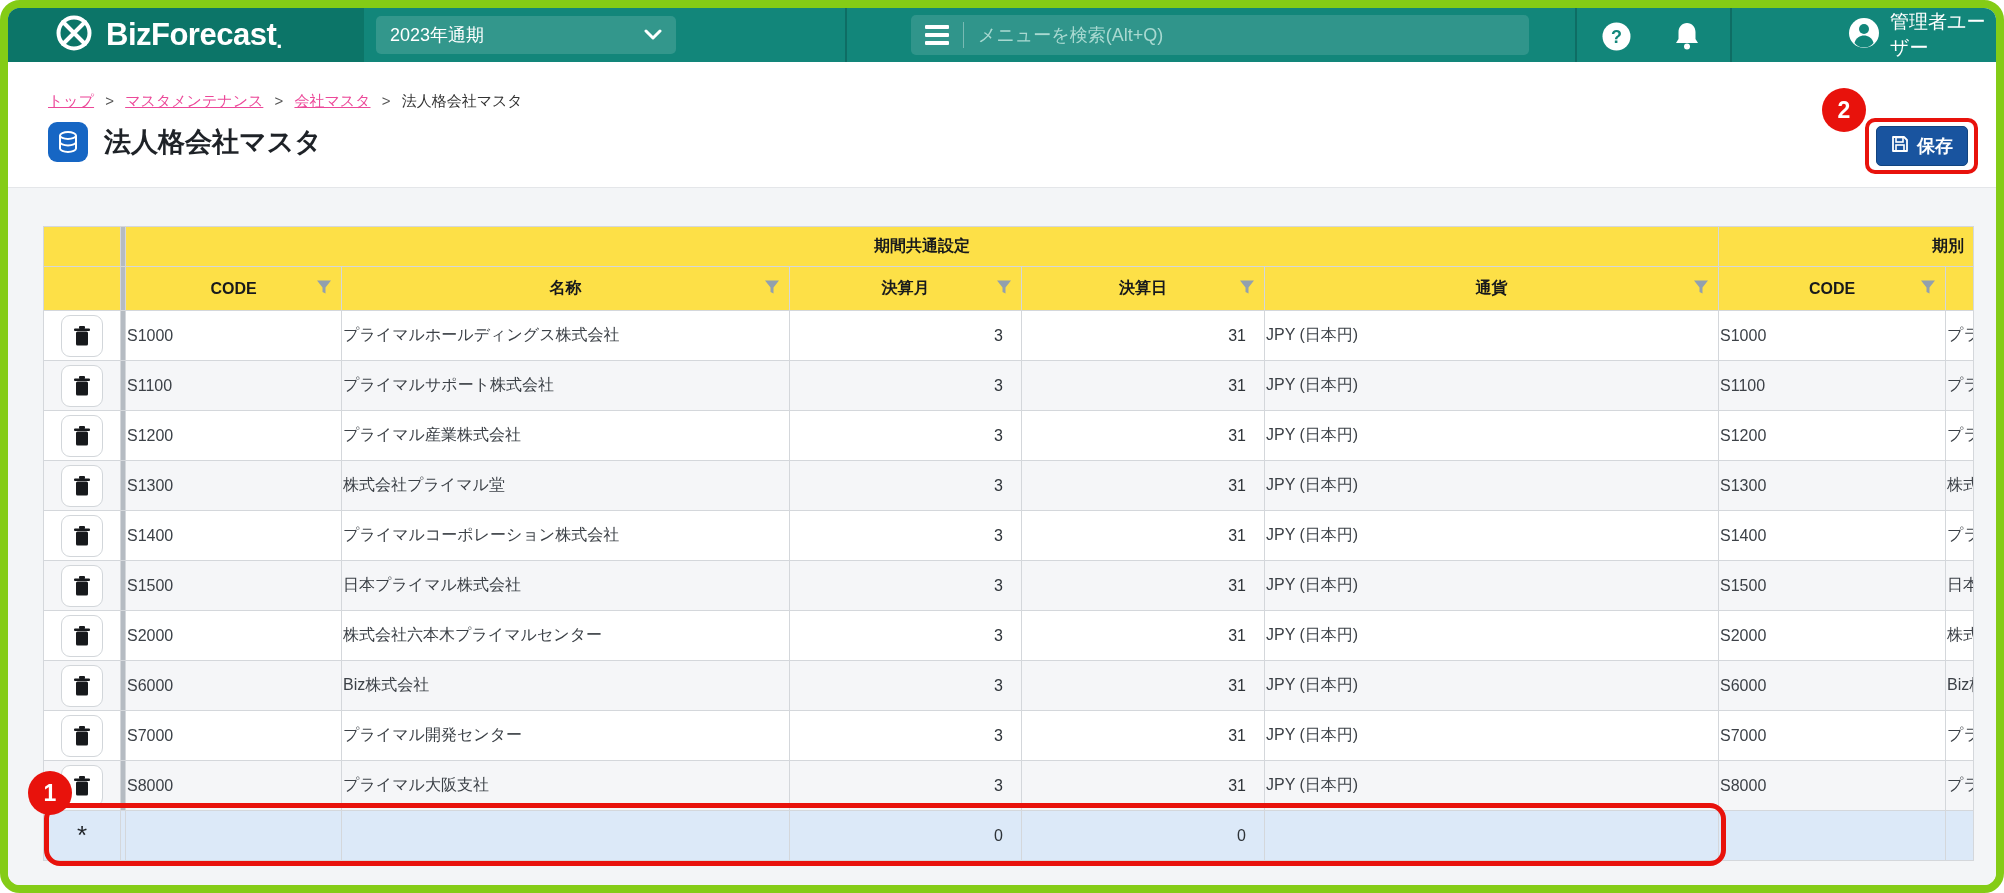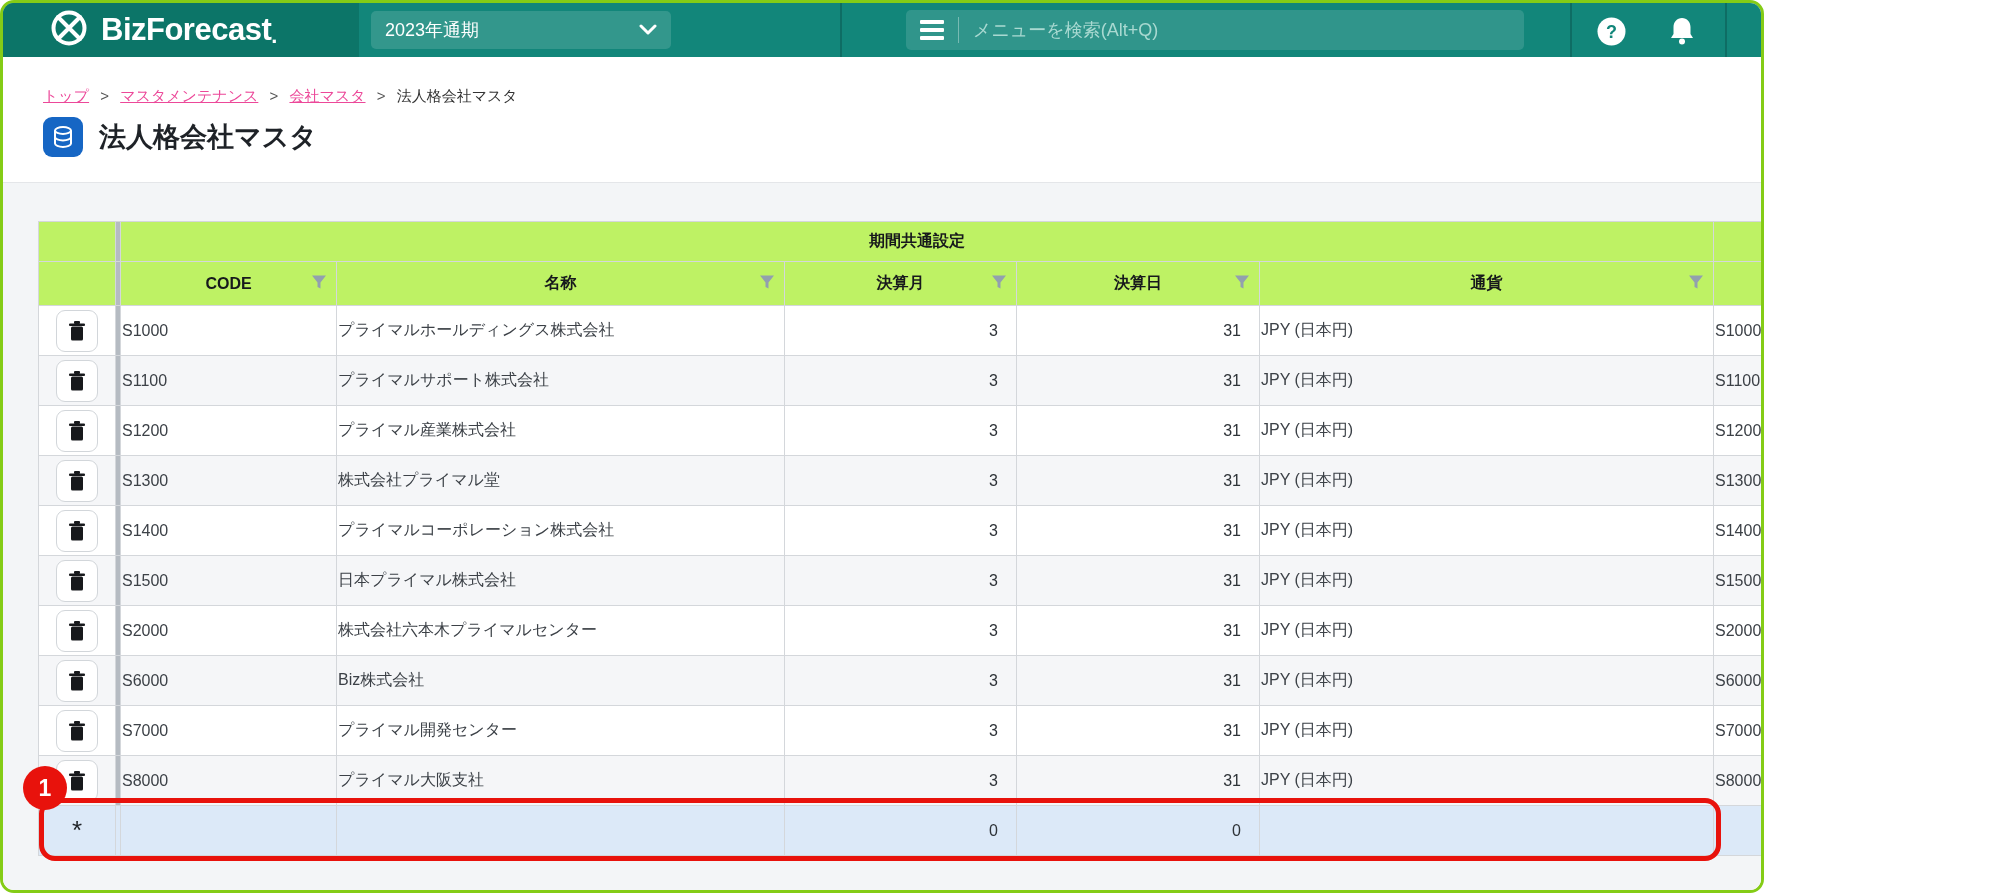--- a/index.html
+++ b/index.html
@@ -1,19 +1,19 @@
 <!DOCTYPE html>
 <html><head>
 <meta charset="utf-8">
 <style>
   * { margin:0; padding:0; box-sizing:border-box; }
   body { background:#fff; font-family:"Liberation Sans", sans-serif; }
   .frame {
-    position:relative; width:1764px; height:893px; background:#fff;
-    border:3px solid #84cc16; border-radius:14px; overflow:hidden;
+    position:relative; width:2004px; height:893px; background:#fff;
+    border:8px solid #84cc16; border-radius:20px; overflow:hidden;
   }
   
   .topbar { position:absolute; left:0; top:0; width:100%; height:54px; background:#12867a; }
   .logo-panel { position:absolute; left:0; top:0; width:356px; height:54px; background:#0c7568;
     display:flex; align-items:center; padding-left:46px; cursor:pointer; }
   .logo-text { color:#fff; font-size:31px; font-weight:bold; letter-spacing:-0.5px; margin-left:12px; }
   .logo-dot { color:#fff; font-size:22px; font-weight:bold; align-self:flex-end; margin-bottom:8px; }
   .period-select { position:absolute; left:368px; top:8px; width:300px; height:38px; background:rgba(255,255,255,0.14);
     border-radius:5px; display:flex; align-items:center; padding:0 14px; color:#fff; font-size:18px; cursor:pointer; }
   .period-select .chev { margin-left:auto; }
@@ -39,21 +39,21 @@
   .title-icon { width:40px; height:40px; background:#1666c4; border-radius:9px; display:flex; align-items:center; justify-content:center; }
   .page-title { font-size:27px; font-weight:bold; color:#1e2227; }
   .save-btn { position:absolute; left:1868px; top:118px; width:92px; height:40px; background:#19549f; border:1px solid #12447f;
     border-radius:5px; color:#fff; font-size:18px; font-weight:bold; cursor:pointer;
     display:flex; align-items:center; justify-content:center; gap:8px; font-family:"Liberation Sans", sans-serif; }
   
   .table-region { position:absolute; left:0; top:179px; width:100%; height:714px; background:#f3f5f7; border-top:1px solid #e4e6e9; }
   table.grid { position:absolute; left:35px; top:38px; border-collapse:collapse; table-layout:fixed; width:1930px;
     background:#fff; font-size:16px; }
   .grid th, .grid td { border:1px solid #d4d7db; overflow:hidden; white-space:nowrap; }
-  .grid thead th { background:#bef264; color:#17191c; font-weight:bold; font-size:16px; }
+  .grid thead th { background:#fde047; color:#17191c; font-weight:bold; font-size:16px; }
   .grid .tr-group { height:40px; }
   .grid .tr-cols { height:44px; }
   .grid tbody tr { height:50px; }
   .grid tbody tr:nth-child(even) td { background:#f5f6f8; }
   .grid tbody tr:nth-child(odd) td { background:#ffffff; }
   .col-sep { background:#b5bbc2 !important; border-left:1px solid #b5bbc2; border-right:1px solid #b5bbc2; padding:0; }
   .th-rel { position:relative; text-align:center; }
   .funnel { position:absolute; right:9px; top:50%; transform:translateY(-50%); cursor:pointer; }
   .c-del { text-align:center; }
   .del-btn { width:42px; height:42px; background:#fff; border:1px solid #d2d6da; border-radius:9px; cursor:pointer;

